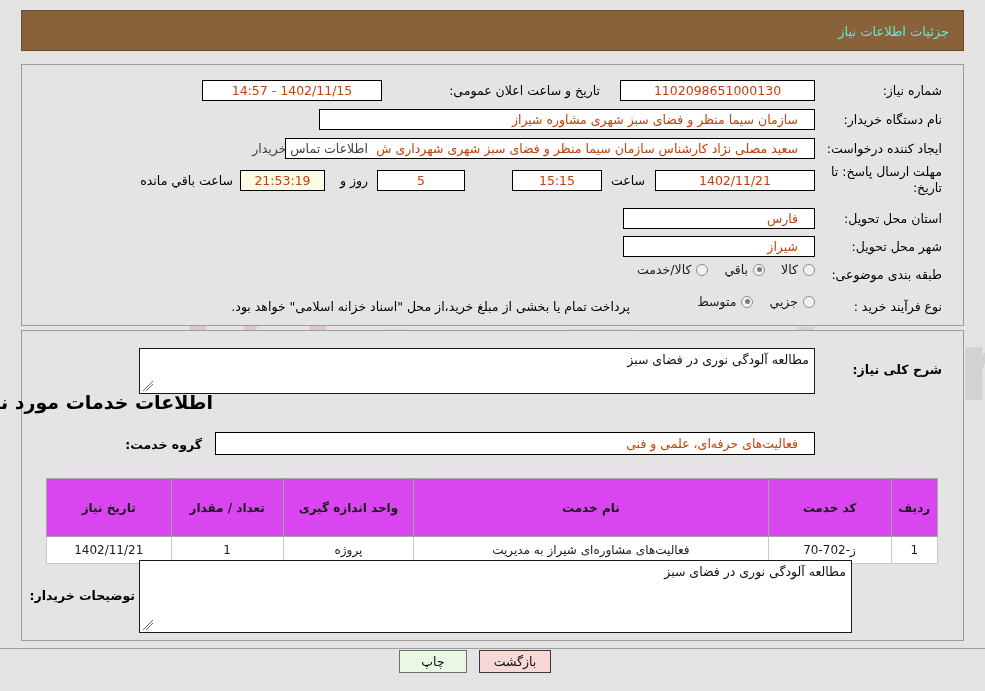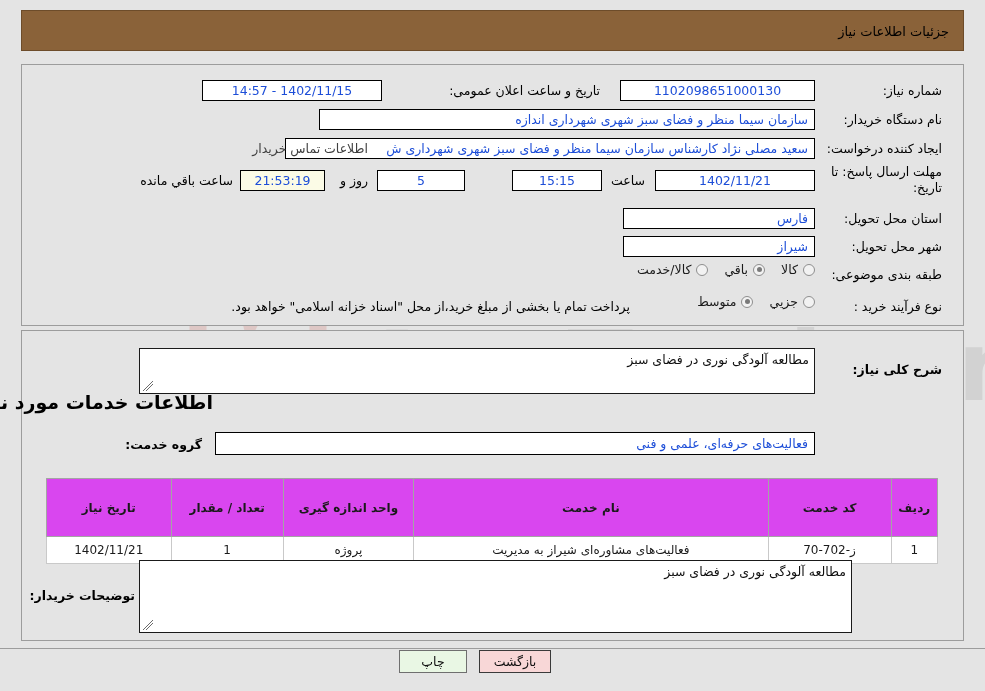--- a/index.html
+++ b/index.html
@@ -31,21 +31,21 @@
     left: 21px;
     top: 10px;
     width: 943px;
     height: 41px;
     background: #8a6239;
     border: 1px solid #6d4c2a;
     box-sizing: border-box;
     z-index: 3;
   }
   .header-bar .title {
-    color: #000000;
+    color: #5eead4;
     font-size: 13px;
     line-height: 41px;
     padding-right: 14px;
     white-space: nowrap;
   }
 
   
   .panel {
     position: absolute;
     background: #e4e4e4;
@@ -75,22 +75,22 @@
     line-height: 15px;
   }
   .lbl.bold { font-weight: bold; }
 
   .fld {
     position: absolute;
     background: #ffffff;
     border: 1px solid #000000;
     box-sizing: border-box;
     font-size: 12.5px;
-    color: #1d4ed8;
-    padding: 0 6px;
+    color: #c2410c;
+    padding: 0 16px;
     display: flex;
     align-items: center;
     justify-content: flex-start;
     white-space: nowrap;
     overflow: hidden;
     z-index: 4;
     direction: rtl;
   }
   .fld.center { justify-content: center; }
   .fld.yellow { background: #fbfbe6; }
@@ -235,21 +235,21 @@
 
 <div class="panel" id="panel-top"></div>
 
 <div class="lbl" style="top:83px; right:43px; width:110px;">شماره نیاز:</div>
 <div class="fld center num" style="top:80px; right:170px; width:195px; height:21px;">1102098651000130</div>
 
 <div class="lbl" style="top:83px; right:385px; width:170px;">تاریخ و ساعت اعلان عمومی:</div>
 <div class="fld center num" style="top:80px; right:603px; width:180px; height:21px;">1402/11/15 - 14:57</div>
 
 <div class="lbl" style="top:112px; right:43px; width:115px;">نام دستگاه خریدار:</div>
-<div class="fld" style="top:109px; right:170px; width:496px; height:21px;">سازمان سیما منظر و فضای سبز شهری شهرداری اندازه</div>
+<div class="fld" style="top:109px; right:170px; width:496px; height:21px;">سازمان سیما منظر و فضای سبز شهری مشاوره شیراز</div>
 
 <div class="lbl" style="top:141px; right:43px; width:120px;">ایجاد کننده درخواست:</div>
 <div class="fld" style="top:138px; right:170px; width:530px; height:21px;">سعید مصلی نژاد کارشناس سازمان سیما منظر و فضای سبز شهری شهرداری ش</div>
 <a class="link" style="top:141px; right:617px;">اطلاعات تماس خریدار</a>
 
 <div class="lbl" style="top:164px; right:43px; width:118px;">مهلت ارسال پاسخ: تا</div>
 <div class="lbl" style="top:180px; right:43px; width:118px;">تاریخ:</div>
 
 <div class="fld center num" style="top:170px; right:170px; width:160px; height:21px;">1402/11/21</div>
 <div class="lbl" style="top:173px; right:340px; width:36px;">ساعت</div>

